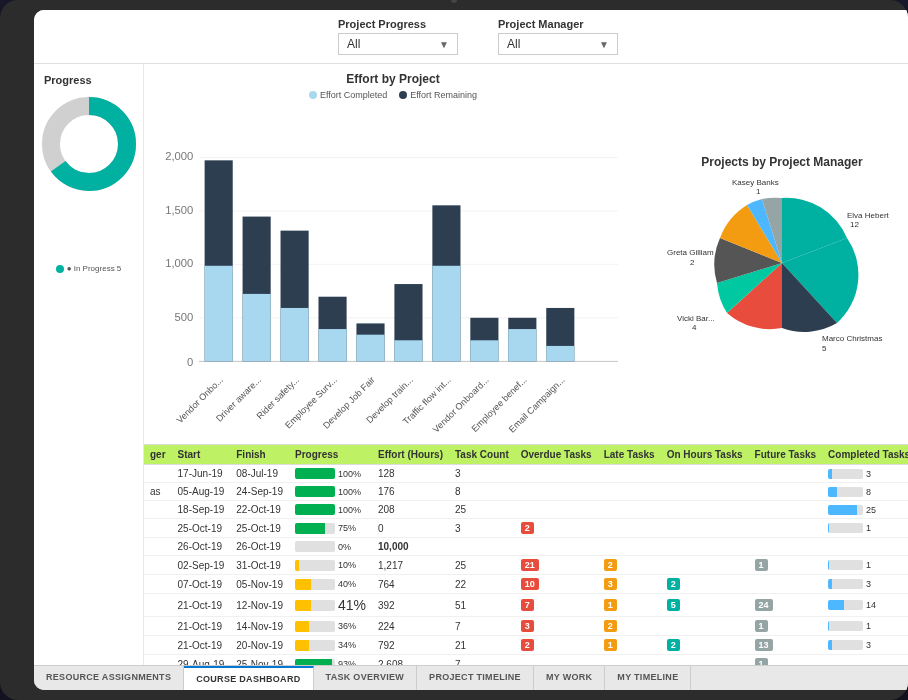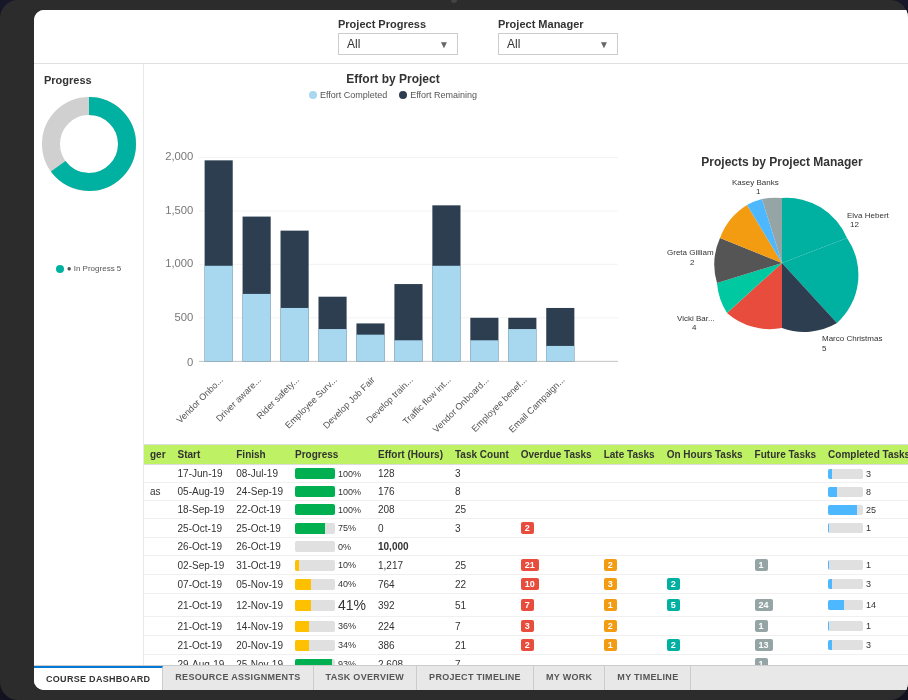--- a/index.html
+++ b/index.html
@@ -658,21 +658,21 @@
                     <td>21-Oct-19</td>
                     <td>20-Nov-19</td>
                     <td>
                       <div style="display:flex;align-items:center;gap:3px;">
                         <div style="width:40px;height:11px;background:#e0e0e0;border-radius:2px;overflow:hidden;">
                           <div style="width:34%;height:100%;background:#ffc000;"></div>
                         </div>
                         <span style="font-size:9px;">34%</span>
                       </div>
                     </td>
-                    <td>386</td>
+                    <td>792</td>
                     <td>21</td>
                     <td><span class="tag tag-red">2</span></td>
                     <td><span class="tag tag-yellow">1</span></td>
                     <td><span class="tag tag-teal">2</span></td>
                     <td><span class="tag tag-gray">13</span></td>
                     <td>
                       <div style="display:flex;align-items:center;gap:3px;">
                         <div style="width:35px;height:10px;background:#e0e0e0;border-radius:2px;overflow:hidden;">
                           <div style="width:10%;height:100%;background:#4db8ff;"></div>
                         </div>
@@ -704,22 +704,22 @@
                   </tr>
                 </tbody>
 
             </table>
           </div>
         </div>
       </div>
     </div>
 
     <div class="bottom-tabs">
+      <div class="bottom-tab">Resource Assignments</div>
       <div class="bottom-tab active">Course Dashboard</div>
-      <div class="bottom-tab">Resource Assignments</div>
       <div class="bottom-tab">Task Overview</div>
       <div class="bottom-tab">Project Timeline</div>
       <div class="bottom-tab">My Work</div>
       <div class="bottom-tab">My Timeline</div>
     </div>
 
   </div>
 </div>
 
 </body></html>

